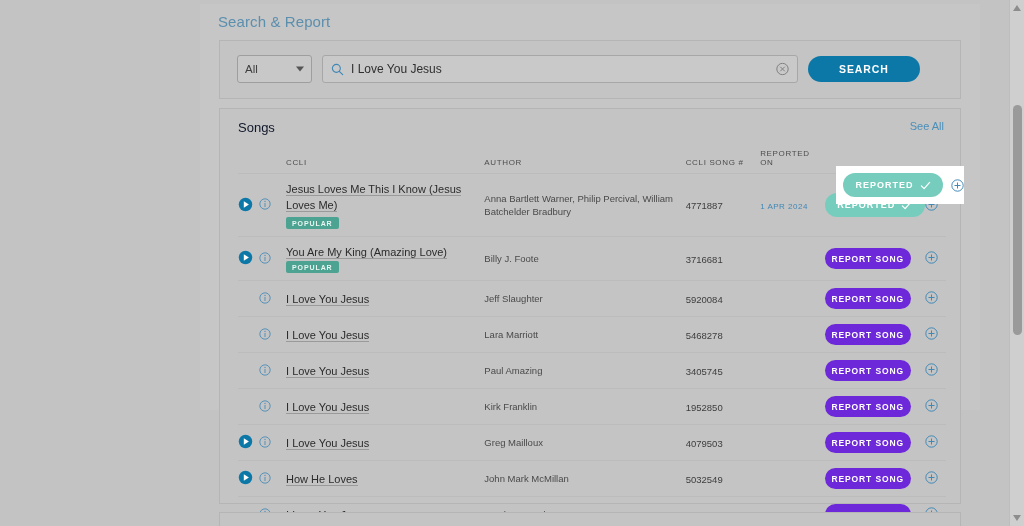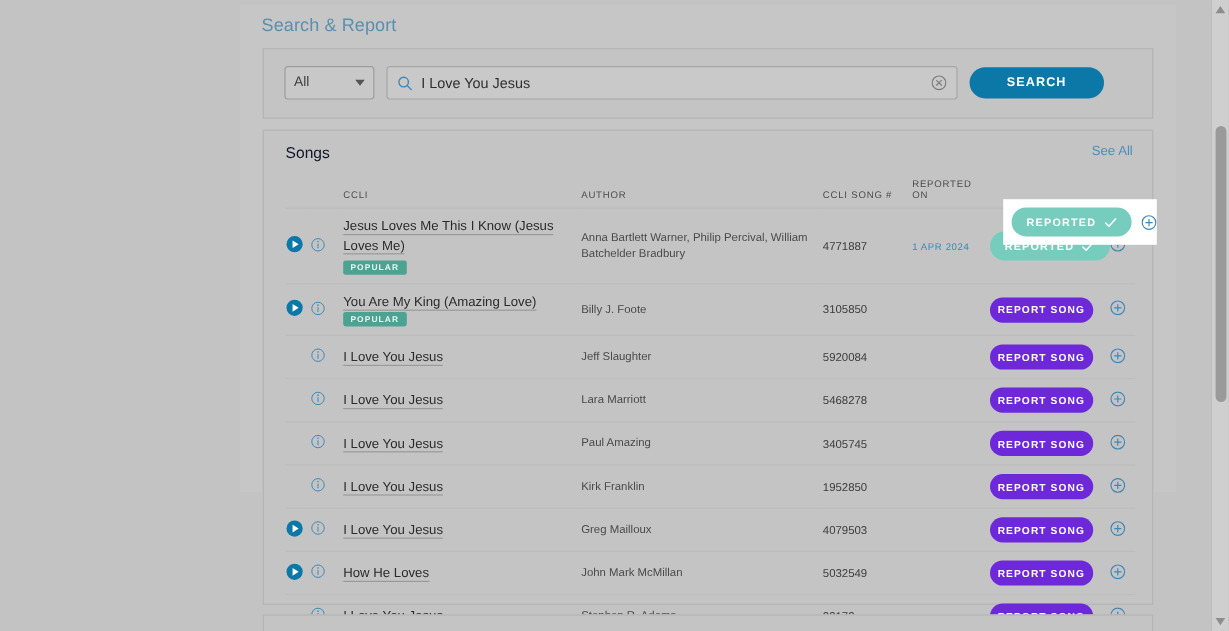--- a/index.html
+++ b/index.html
@@ -407,21 +407,21 @@
                   <circle cx="8" cy="8" r="7.2" fill="#0c78a8"></circle>
                   <polygon points="6.2,4.6 11.6,8 6.2,11.4" fill="#ffffff"></polygon>
                 </svg></td>
               <td class="col-info"><svg class="icon-info" viewBox="0 0 16 16">
                   <circle cx="8" cy="8" r="6.9" fill="none" stroke="#3f87b5" stroke-width="1.1"></circle>
                   <circle cx="8" cy="4.4" r="0.9" fill="#3f87b5"></circle>
                   <line x1="8" y1="6.6" x2="8" y2="12" stroke="#3f87b5" stroke-width="1.1"></line>
                 </svg></td>
               <td class="col-title"><span class="t-title">You Are My King (Amazing Love)</span> <span class="badge-popular">POPULAR</span></td>
               <td class="col-author"><span class="t-author">Billy J. Foote</span></td>
-              <td class="col-ccli"><span class="t-ccli">3105850</span></td>
+              <td class="col-ccli"><span class="t-ccli">3716681</span></td>
               <td class="col-date"><span class="t-date"></span></td>
               <td class="col-act"><button class="btn btn-report">REPORT SONG</button></td>
               <td class="col-plus"><svg class="icon-plus" viewBox="0 0 16 16">
                   <circle cx="8" cy="8" r="7" fill="none" stroke="#3f87b5" stroke-width="1.2"></circle>
                   <line x1="8" y1="4.3" x2="8" y2="11.7" stroke="#3f87b5" stroke-width="1.2"></line>
                   <line x1="4.3" y1="8" x2="11.7" y2="8" stroke="#3f87b5" stroke-width="1.2"></line>
                 </svg></td>
             </tr>
             <tr>
               <td class="col-play"></td>

